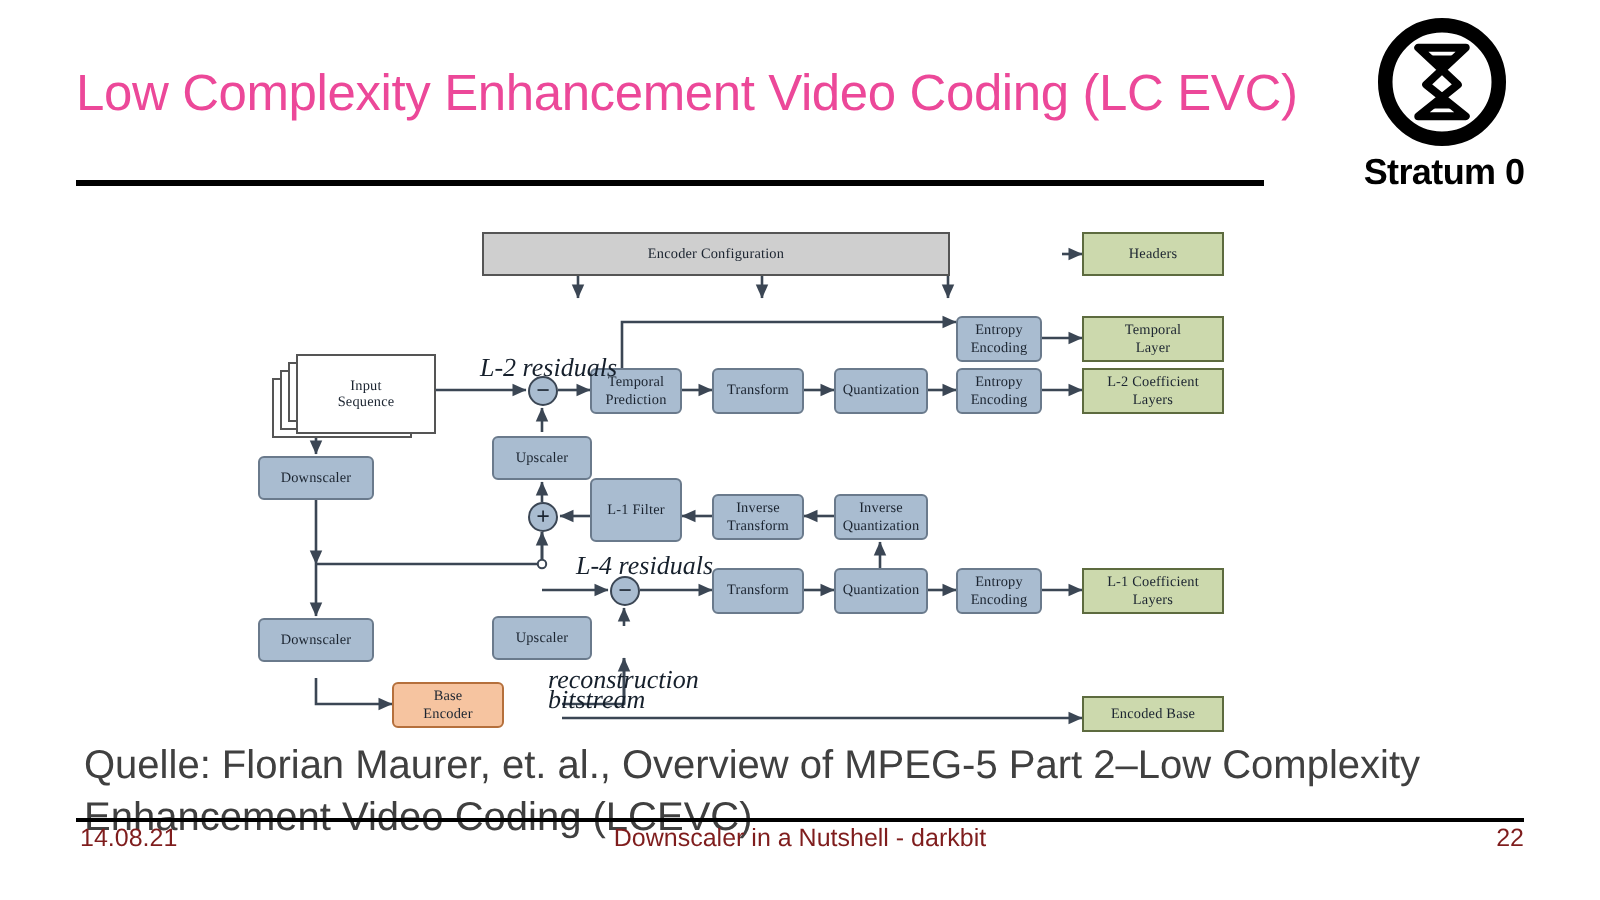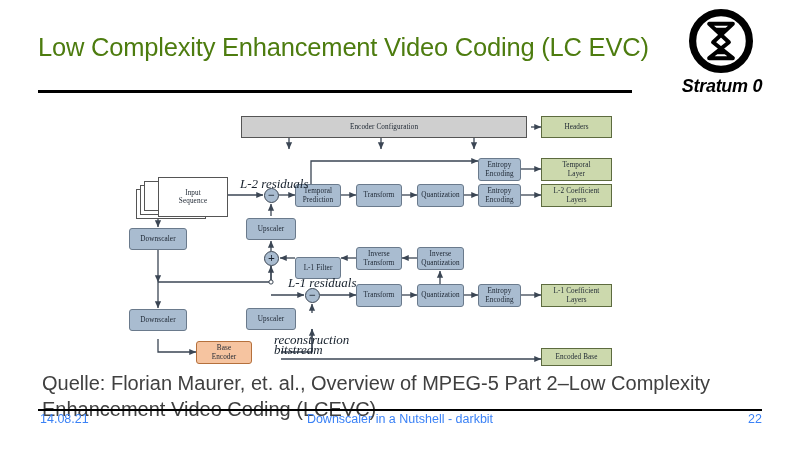--- a/index.html
+++ b/index.html
@@ -21,36 +21,36 @@
   }
 
   
   #slide-title {
     position: absolute;
     left: 38px; top: 33px;
     width: 600px;
     font-size: 25.5px;
     font-weight: 400;
     letter-spacing: -0.2px;
-    color: #4d7c0f;
+    color: #ec4899;
     white-space: nowrap;
     font-family: "Liberation Sans Narrow", "Liberation Sans", sans-serif;
   }
   #title-rule {
     position: absolute;
     left: 38px; top: 90px;
     width: 594px; height: 3px;
     background: #000;
   }
 
   
   #logo {
     position: absolute;
     left: 661px; top: 8px;
-    width: 122px; height: 98px; font-style: italic;
+    width: 122px; height: 98px;
   }
   #logo-circle {
     position: absolute;
     left: 27px; top: 0px;
     width: 66px; height: 66px;
   }
   #logo-text {
     position: absolute;
     left: 0; top: 68px;
     width: 122px;
@@ -143,21 +143,21 @@
   #footer-rule {
     position: absolute;
     left: 38px; top: 409px;
     width: 724px; height: 2px;
     background: #000;
   }
   .footer-txt {
     position: absolute;
     top: 412px;
     font-size: 12.5px;
-    color: #3b82f6;
+    color: #7f1d1d;
     font-family: "Liberation Sans Narrow", "Liberation Sans", sans-serif;
     white-space: nowrap;
   }
   #footer-date { left: 40px; }
   #footer-center { left: 0; width: 800px; text-align: center; }
   #footer-page { right: 38px; text-align: right; }
 </style>
 </head>
 <body>
 
@@ -246,27 +246,27 @@
 
         <path d="M158,177 H271"></path>
 
         <path d="M271,161 V177"></path>
 
         <path d="M312,224 V247"></path>
       </g>
       <circle cx="271" cy="177" r="2.1" fill="#fff" stroke="#3b4654" stroke-width="1"></circle>
     </svg>
 
-    <div class="node gray" style="left:241px; top:11px; width:286px; height:22px;">Encoder Configuration</div>
+    <div class="node gray" style="left:241px; top:11px; width:234px; height:22px;">Encoder Configuration</div>
     <div class="node green" style="left:541px; top:11px; width:71px; height:22px;">Headers</div>
 
     <div class="stack-sheet" style="left:136px; top:84px; width:70px; height:30px;"></div>
     <div class="stack-sheet" style="left:140px; top:80px; width:70px; height:30px;"></div>
     <div class="stack-sheet" style="left:144px; top:76px; width:70px; height:30px;"></div>
-    <div class="node white" style="left:148px; top:72px; width:70px; height:40px;margin-left:10px;">
+    <div class="node white" style="left:148px; top:72px; width:70px; height:40px;">
       <span style="white-space:pre-line">Input
 Sequence</span>
     </div>
 
     <div class="node blue" style="left:295px; top:79px; width:46px; height:23px;">
       <span style="white-space:pre-line">Temporal
 Prediction</span>
       </div>
     <div class="node blue" style="left:356px; top:79px; width:46px; height:23px;">Transform</div>
     <div class="node blue" style="left:417px; top:79px; width:47px; height:23px;">Quantization</div>
@@ -284,21 +284,21 @@
 Encoding</span>
       </div>
     <div class="node green" style="left:541px; top:53px; width:71px; height:23px;">
       <span style="white-space:pre-line">Temporal
 Layer</span>
       </div>
 
     <div class="node blue" style="left:246px; top:113px; width:50px; height:22px;">Upscaler</div>
     <div class="node blue" style="left:129px; top:123px; width:58px; height:22px;">Downscaler</div>
 
-    <div class="node blue" style="left:295px; top:152px; width:46px; height:22px;">L-1 Filter</div>
+    <div class="node blue" style="left:295px; top:134px; width:46px; height:32px;">L-1 Filter</div>
     <div class="node blue" style="left:356px; top:142px; width:46px; height:23px;">
       <span style="white-space:pre-line">Inverse
 Transform</span>
       </div>
     <div class="node blue" style="left:417px; top:142px; width:47px; height:23px;">
       <span style="white-space:pre-line">Inverse
 Quantization</span>
       </div>
 
     <div class="node blue" style="left:356px; top:179px; width:46px; height:23px;">Transform</div>
@@ -324,21 +324,21 @@
       <span>−</span>
       </div>
     <div class="op" style="left:264px; top:146px;">
       <span>+</span>
       </div>
     <div class="op" style="left:305px; top:183px;">
       <span>−</span>
       </div>
 
     <div class="wirelabel" style="left:240px; top:71px;">L-2 residuals</div>
-    <div class="wirelabel" style="left:288px; top:170px;">L-1 residuals</div>
+    <div class="wirelabel" style="left:288px; top:170px;">L-4 residuals</div>
     <div class="wirelabel" style="left:274px; top:227px;">reconstruction</div>
     <div class="wirelabel" style="left:274px; top:237px;">bitstream</div>
   </div>
 
   <div id="caption">Quelle: Florian Maurer, et. al., Overview of MPEG-5 Part 2–Low Complexity Enhancement Video Coding (LCEVC)</div>
 
   <div id="footer-rule"></div>
   <div class="footer-txt" id="footer-date">14.08.21</div>
   <div class="footer-txt" id="footer-center">Downscaler in a Nutshell - darkbit</div>
   <div class="footer-txt" id="footer-page">22</div>

